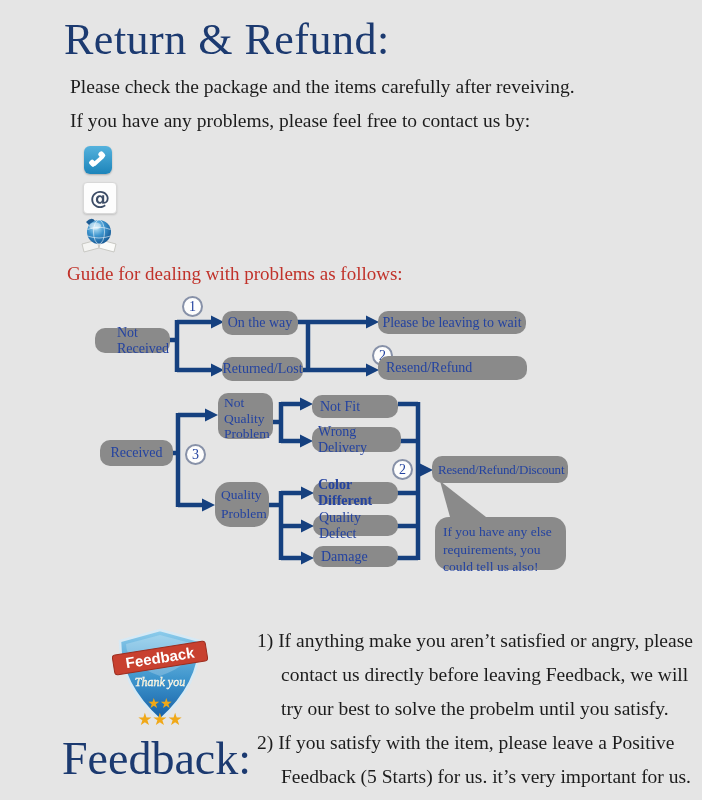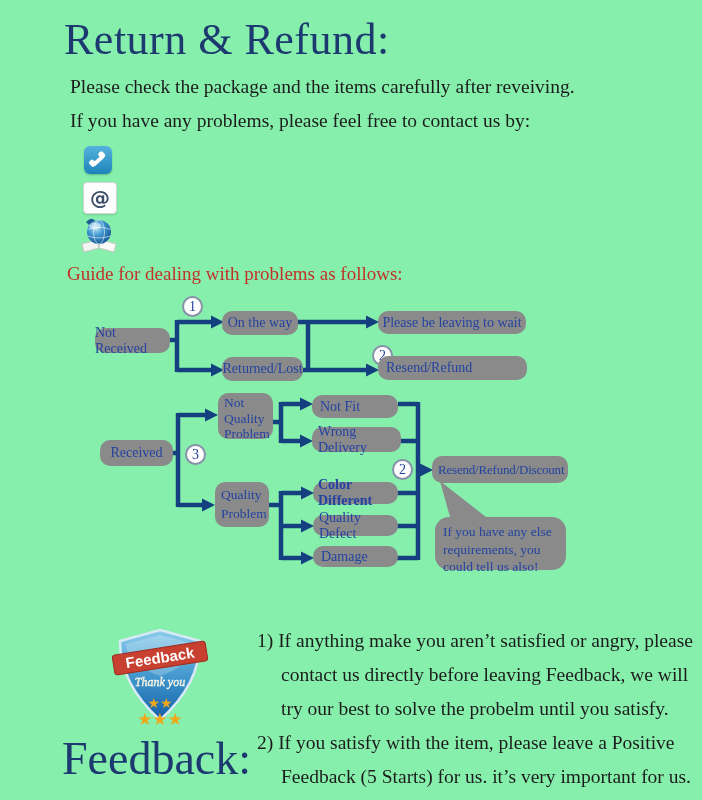--- a/index.html
+++ b/index.html
@@ -1,16 +1,16 @@
 <!DOCTYPE html>
 <html><head>
 <meta charset="utf-8">
 <style>
   html,body{margin:0;padding:0;background:#fff;}
-  #page{position:relative;width:702px;height:800px;background:#86efac;overflow:hidden;
+  #page{position:relative;width:702px;height:800px;background:#e5e5e5;overflow:hidden;
         font-family:"Liberation Serif",serif;}
 
   
   .page-title{position:absolute;left:64px;top:14px;font-size:44px;color:#1c3a70;
               letter-spacing:0.5px;}
   .intro-line{position:absolute;left:70px;font-size:19.5px;color:#1c1c1c;}
   .intro-line.l1{top:76px;}
   .intro-line.l2{top:110px;}
   .guide-heading{position:absolute;left:67px;top:263px;font-size:19px;color:#c1322a;}
 
@@ -133,30 +133,30 @@
         <path d="M418 175 H421" marker-end="url(#ah)"></path>
       </g>
       <path d="M440 186 L450 222 L486 222 Z" fill="#8a8a8a"></path>
     </svg>
 
     <div class="marker" style="left:182px;top:1px;">1</div>
     <div class="marker" style="left:372px;top:50px;">2</div>
     <div class="marker" style="left:185px;top:149px;">3</div>
     <div class="marker" style="left:392px;top:164px;">2</div>
 
-    <div class="fbox center" style="left:95px;top:33px;width:75px;height:25px;">Not Received</div>
+    <div class="fbox center" style="left:95px;top:33px;width:75px;height:25px;padding-left:22px;">Not Received</div>
     <div class="fbox center" style="left:222px;top:16px;width:76px;height:24px;">On the way</div>
     <div class="fbox center" style="left:222px;top:62px;width:81px;height:24px;text-align:center;">Returned/Lost</div>
     <div class="fbox center" style="left:378px;top:16px;width:148px;height:23px;">Please be leaving to wait</div>
     <div class="fbox padded" style="left:378px;top:61px;width:149px;height:24px;">Resend/Refund</div>
     <div class="fbox center" style="left:100px;top:145px;width:73px;height:26px;">Received</div>
     <div class="fbox multi" style="left:218px;top:98px;width:55px;height:46px;">Not Quality Problem</div>
     <div class="fbox padded" style="left:312px;top:100px;width:86px;height:23px;">Not Fit</div>
     <div class="fbox" style="left:312px;top:132px;width:89px;height:25px;padding-left:6px;">Wrong Delivery</div>
-    <div class="fbox multi2" style="left:215px;top:187px;width:54px;height:45px;">Quality Problem</div>
+    <div class="fbox multi2" style="left:215px;top:187px;width:54px;height:45px;border-radius:15px;">Quality Problem</div>
     <div class="fbox" style="left:313px;top:187px;width:85px;height:22px;padding-left:5px;font-weight:bold;">Color Different</div>
     <div class="fbox" style="left:313px;top:220px;width:85px;height:21px;padding-left:6px;">Quality Defect</div>
     <div class="fbox" style="left:313px;top:251px;width:85px;height:21px;padding-left:8px;">Damage</div>
     <div class="fbox small-r" style="left:432px;top:161px;width:136px;height:27px;">Resend/Refund/Discount</div>
     <div class="bubble" style="left:435px;top:222px;width:131px;height:53px;">If you have any else requirements, you could tell us also!</div>
   </div>
 
   <div class="badge">
     <svg width="100" height="104" viewBox="0 0 100 104">
       <defs>

